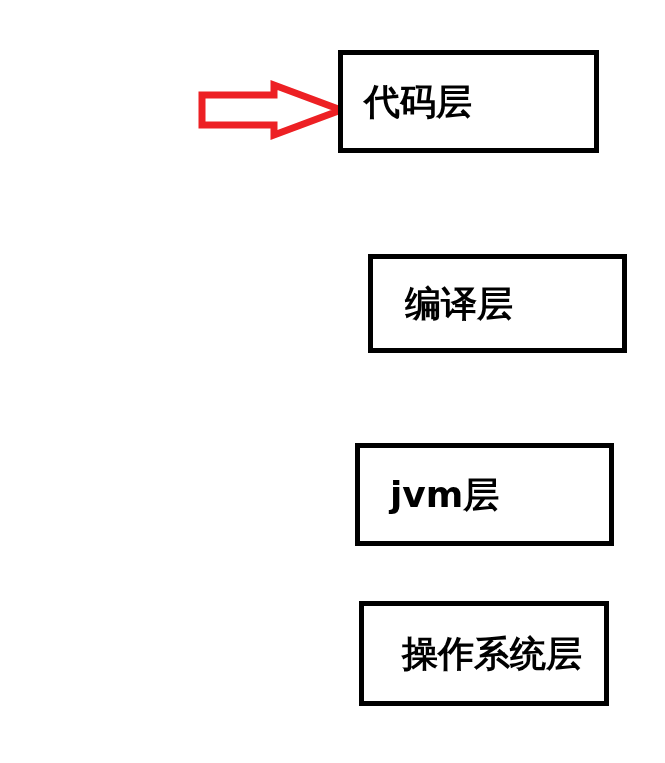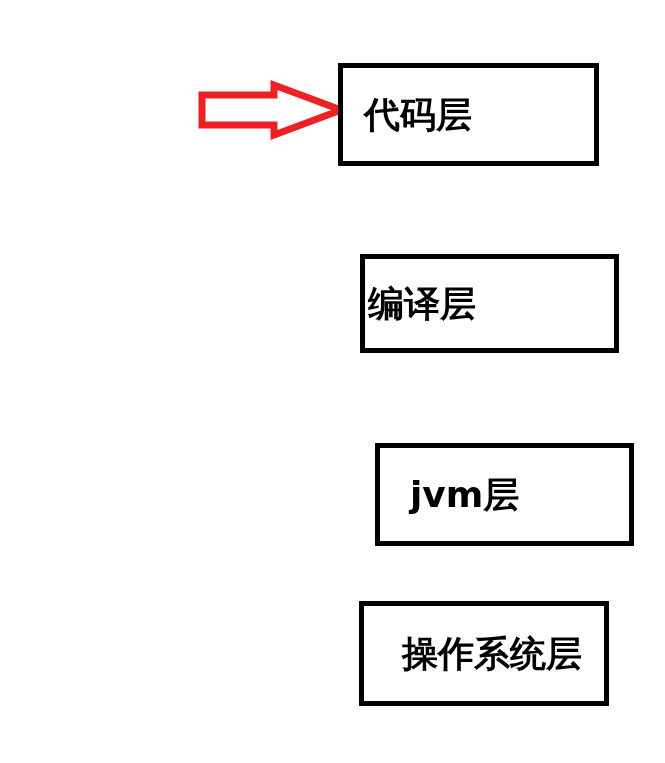--- a/index.html
+++ b/index.html
@@ -62,42 +62,41 @@
   .layer-label {
     color: #000000;
     font-weight: 700;
     font-size: 36px;
     line-height: 1;
     white-space: nowrap;
   }
 
   #box-code {
     left: 338px;
-    top: 63px;
+    top: 50px;
     width: 261px;
     height: 103px;
     justify-content: flex-start;
     padding-left: 21px;
   }
   #box-compile {
-    left: 360px;
+    left: 368px;
     top: 254px;
     width: 259px;
     height: 99px;
     justify-content: flex-start;
-    padding-left: 3px;
+    padding-left: 32px;
   }
   #box-jvm {
     left: 355px;
     top: 443px;
     width: 259px;
     height: 103px;
     justify-content: flex-start;
     padding-left: 30px;
-    margin-left: 20px;
   }
   #box-os {
     left: 359px;
     top: 601px;
     width: 250px;
     height: 105px;
     justify-content: center;
     padding-left: 16px;
   }
 </style>

